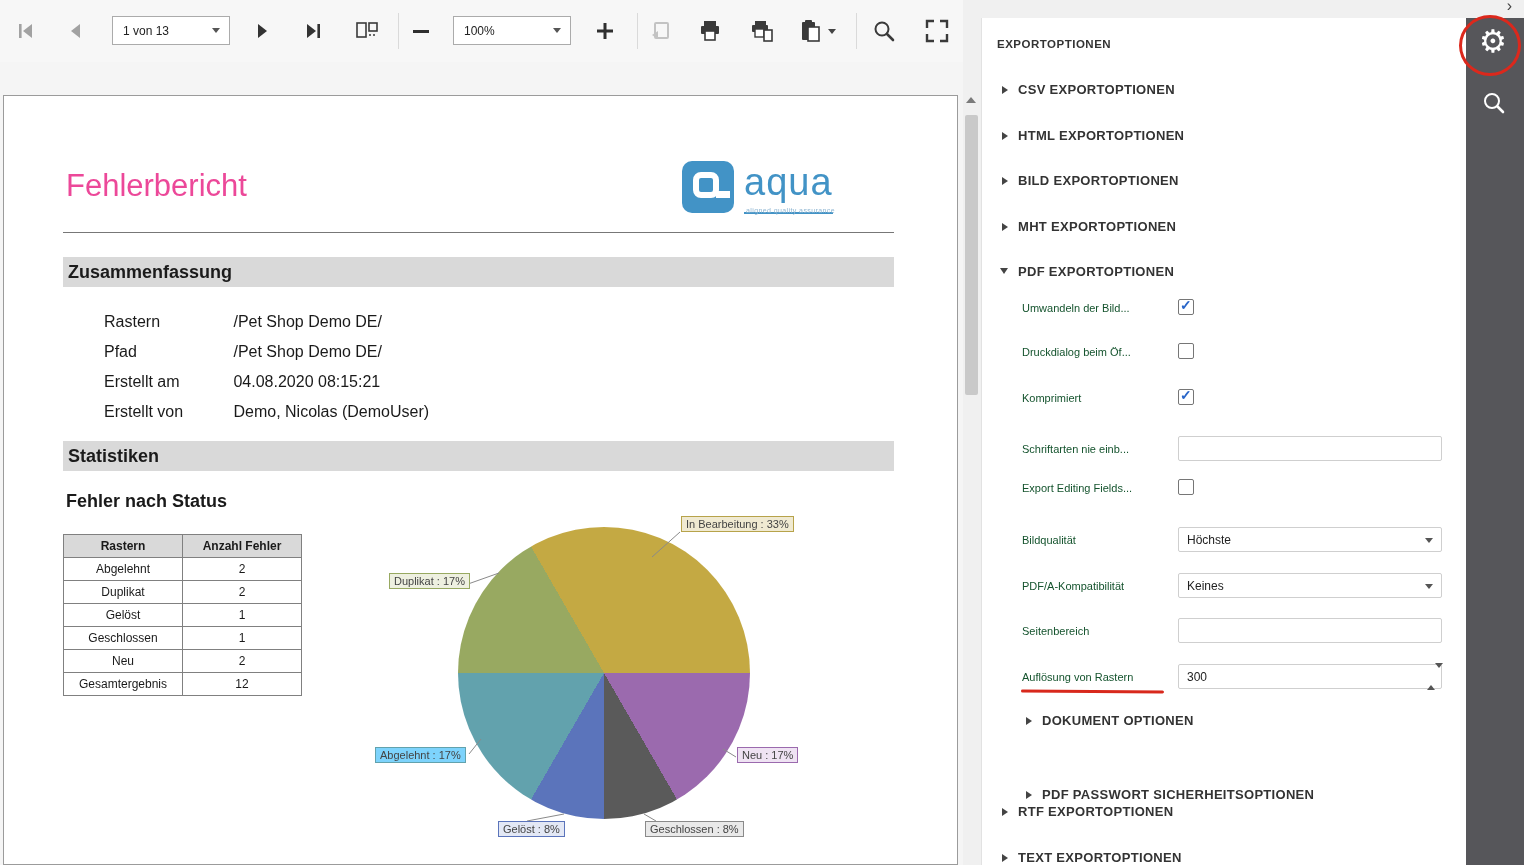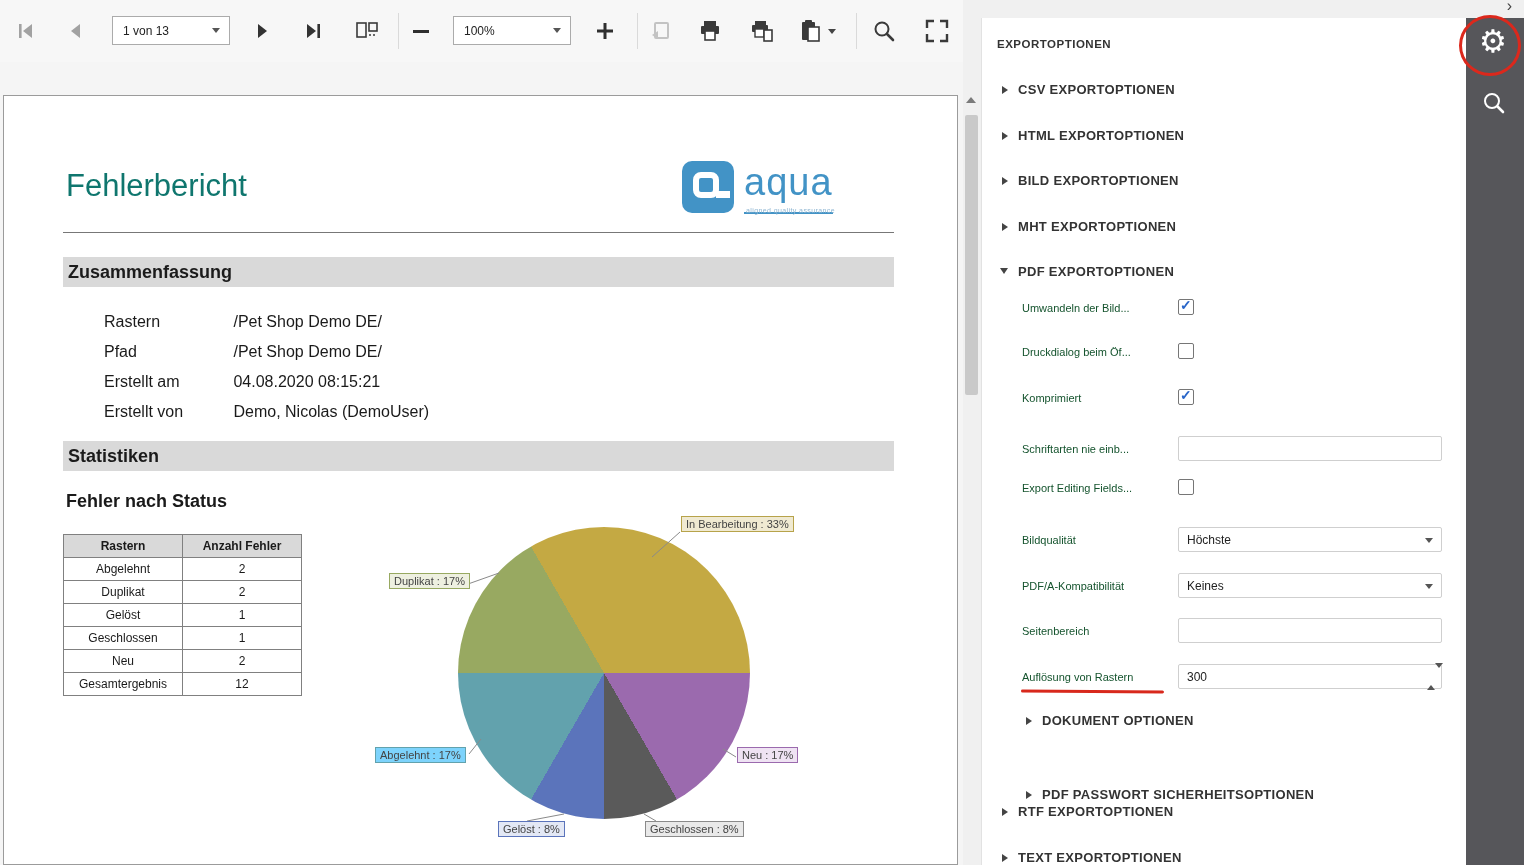--- a/index.html
+++ b/index.html
@@ -10,21 +10,21 @@
   .viewer { position:absolute; left:0; top:0; width:963px; height:865px; background:#f5f5f5; }
   .toolbar { position:absolute; left:0; top:0; width:963px; height:62px; background:#f7f7f7; }
   .tbtn { position:absolute; top:14px; height:34px; display:flex; align-items:center; justify-content:center; cursor:pointer; }
   .tsep { position:absolute; top:13px; width:1px; height:36px; background:#dadada; }
   .tdd { position:absolute; top:16px; height:29px; background:#fff; border:1px solid #ababab; display:flex; align-items:center; cursor:pointer; }
   .tdd .v { font-size:12px; color:#222; padding-left:10px; flex:1; }
   .tdd .c { width:0; height:0; border-left:4px solid transparent; border-right:4px solid transparent; border-top:5px solid #555; margin-right:9px; }
 
   
   .page { position:absolute; left:3px; top:95px; width:955px; height:770px; background:#fff; border:1px solid #9b9b9b; overflow:hidden; }
-  .doc-title { position:absolute; left:62px; top:72px; font-size:31px; color:#0f766e; }
+  .doc-title { position:absolute; left:62px; top:72px; font-size:31px; color:#ec4899; }
   .title-rule { position:absolute; left:59px; top:136px; width:831px; height:1px; background:#777; }
   .logo { position:absolute; left:678px; top:63px; width:182px; height:60px; }
   .logo-box { position:absolute; left:0; top:2px; width:52px; height:52px; background:#4293c6; border-radius:10px; }
   .logo-q { position:absolute; left:11px; top:11px; width:26px; height:26px; border:6px solid #fff; border-radius:8px; }
   .logo-tail { position:absolute; left:34px; top:30px; width:14px; height:7px; background:#fff; }
   .logo-word { position:absolute; left:62px; top:2px; font-size:38px; color:#4293c6; letter-spacing:1px; border-bottom:2px solid #4293c6; padding-bottom:8px; }
   .logo-tag { position:absolute; left:64px; top:48px; font-size:7px; color:#8fb6d2; letter-spacing:.4px; }
   .secbar { position:absolute; left:59px; width:831px; height:30px; background:#d9d9d9; font-size:18px; font-weight:bold; color:#1b1b1b; line-height:30px; padding-left:5px; }
   .fieldrow { position:absolute; left:100px; height:30px; font-size:16px; color:#1a1a1a; line-height:30px; }
   .fieldrow .lab { display:inline-block; width:125px; }

